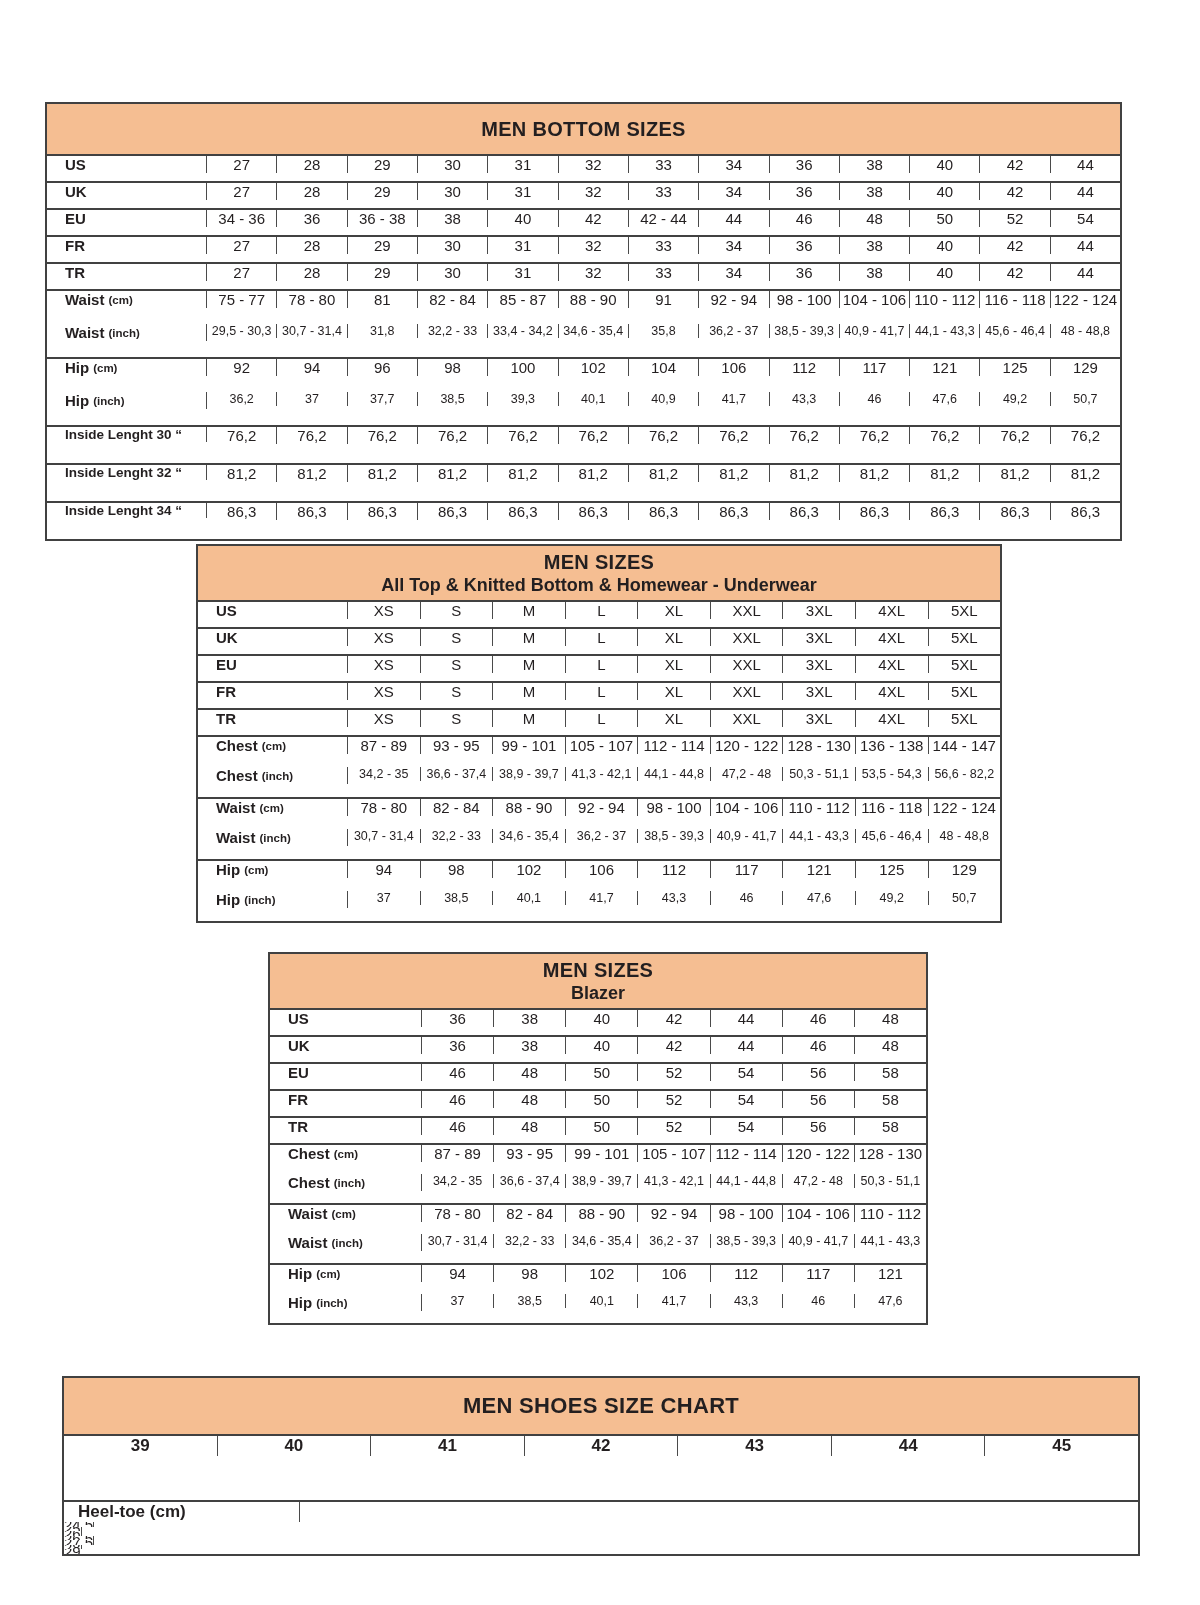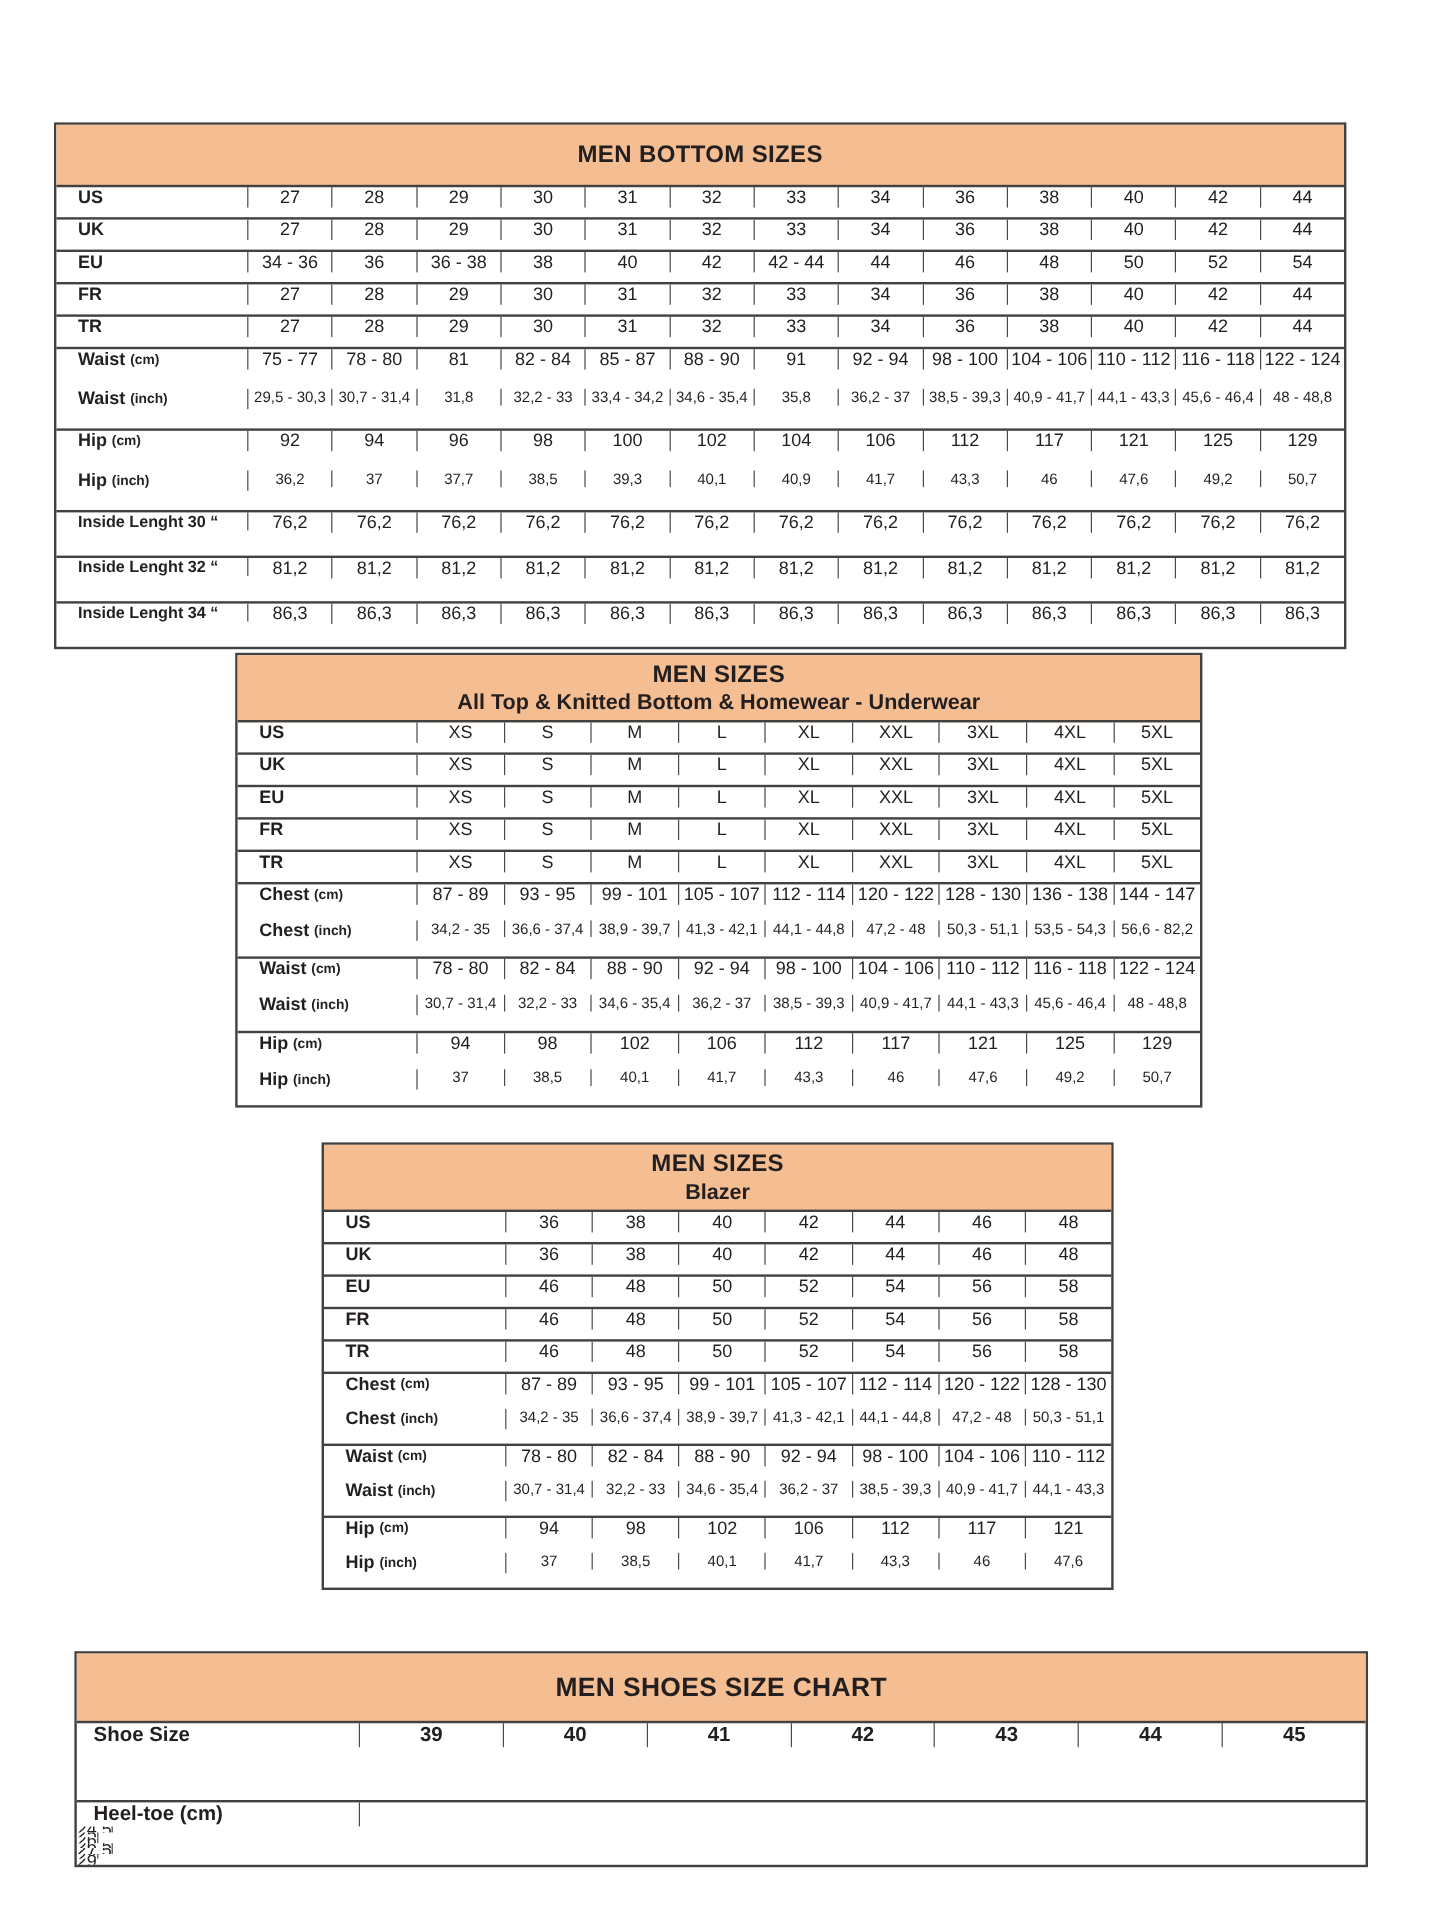--- a/index.html
+++ b/index.html
@@ -676,23 +676,20 @@
         </div>
       </div>
     </section>
     <section class="size-table t3">
       <div class="tbl-header">
         <div class="tbl-title">MEN SHOES SIZE CHART</div>
       </div>
       <div class="tbl-body">
         <div class="sec">
           <div class="row">
-            <div class="cell label">
-              <span class="lbl-main">Shoe Size</span>
-            </div>
             <div class="cell val">39</div>
             <div class="cell val">40</div>
             <div class="cell val">41</div>
             <div class="cell val">42</div>
             <div class="cell val">43</div>
             <div class="cell val">44</div>
             <div class="cell val">45</div>
           </div>
         </div>
         <div class="sec">

